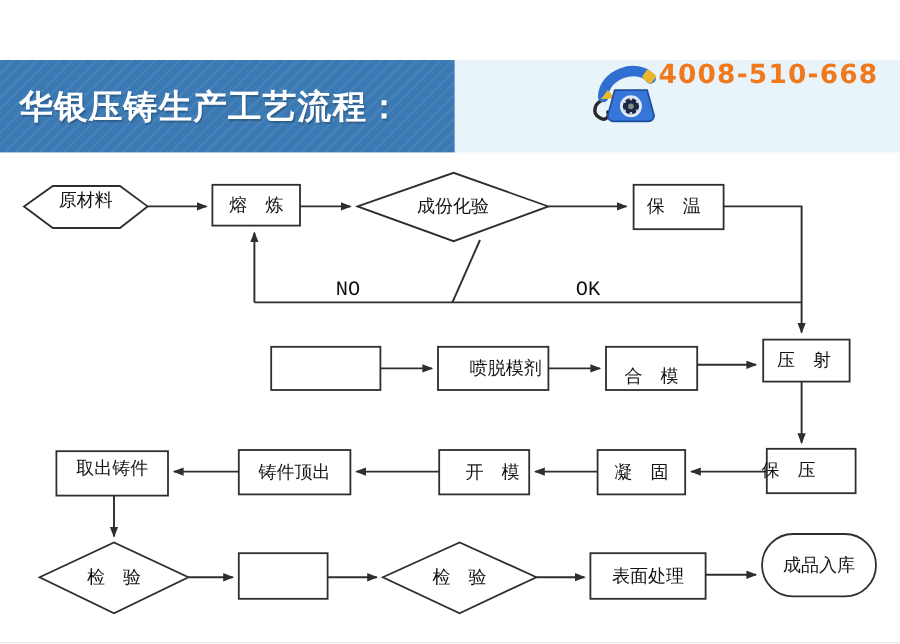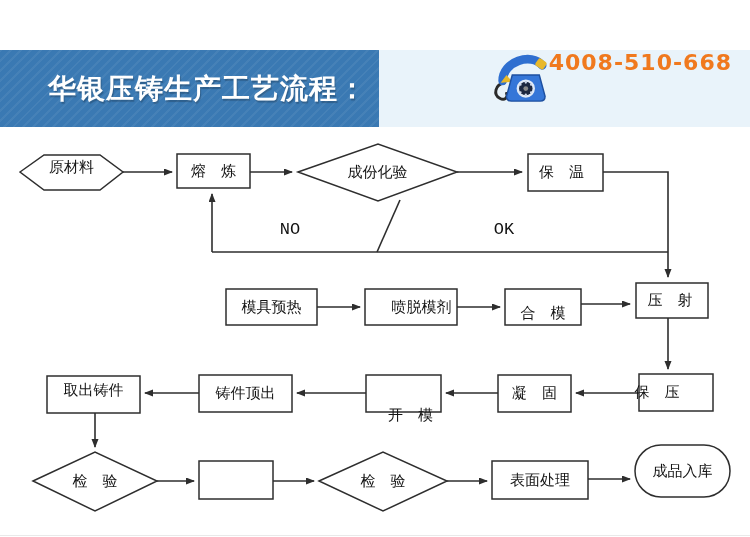--- a/index.html
+++ b/index.html
@@ -4,32 +4,32 @@
 <style>
   html,body{margin:0;padding:0;background:#ffffff;}
   .page{position:relative;width:750px;height:537px;background:#ffffff;overflow:hidden;
         font-family:"Liberation Sans",sans-serif;}
   
   .header{position:absolute;left:0;top:50px;width:750px;height:77px;display:flex;}
   .banner-left{width:379px;height:100%;
       background:#3a79b3;
       background-image:repeating-linear-gradient(135deg,rgba(255,255,255,.06) 0 2px,rgba(0,0,0,0) 2px 7px);
       display:flex;align-items:center;}
-  .title{color:#ffffff;font-weight:bold;font-size:28px;padding-left:48px;letter-spacing:1px;
+  .title{color:#ffffff;font-weight:bold;font-size:28px;padding-left:16px;letter-spacing:1px;
          text-shadow:1px 2px 1px rgba(0,0,0,.22);white-space:nowrap;}
   .banner-right{flex:1;height:100%;background:#e9f3fa;display:flex;
                 justify-content:flex-end;padding-right:18px;gap:0;box-sizing:border-box;}
   .phone-num{color:#f0791e;font-size:22px;font-weight:bold;letter-spacing:1px;
              font-family:"DejaVu Sans",sans-serif;}
   
   svg.fc{position:absolute;left:0;top:0;width:750px;height:537px;}
   .lbl{position:absolute;display:flex;align-items:center;justify-content:center;
        font-size:15px;color:#141414;white-space:nowrap;}
   .tag{position:absolute;font-family:"Liberation Mono","DejaVu Sans Mono",monospace;
-       font-size:17px;color:#111;text-align:center;}
+       font-size:17px;color:#111;text-align:center;margin-top:13px;}
   .bottom-line{position:absolute;left:0;bottom:1px;width:750px;height:1px;background:#e9e9e9;}
 </style>
 </head>
 <body>
 
 <div class="page">
 
   <div class="header">
     <div class="banner-left">
       <span class="title">华银压铸生产工艺流程：</span>
@@ -114,31 +114,30 @@
       <polygon points="319,481 383,452 447,481 383,511"></polygon>
       <rect x="492" y="461" width="96" height="38"></rect>
       <rect x="635" y="445" width="95" height="52" rx="26"></rect>
     </g>
   </svg>
 
   <div class="lbl" style="left:20px;top:155px;width:103px;height:25px">原材料</div>
   <div class="lbl" style="left:177px;top:154px;width:73px;height:34px">熔　炼</div>
   <div class="lbl" style="left:298px;top:144px;width:159px;height:57px">成份化验</div>
   <div class="lbl" style="left:524px;top:154px;width:75px;height:37px">保　温</div>
-  <div class="lbl" style="left:226px;top:289px;width:91px;height:36px">模具预热</div>
   <div class="lbl" style="left:365px;top:289px;width:113px;height:36px">喷脱模剂</div>
   <div class="lbl" style="left:505px;top:289px;width:76px;height:48px">合　模</div>
   <div class="lbl" style="left:636px;top:283px;width:68px;height:35px">压　射</div>
   <div class="lbl" style="left:610px;top:374px;width:94px;height:37px">保　压</div>
   <div class="lbl" style="left:498px;top:375px;width:73px;height:37px">凝　固</div>
-  <div class="lbl" style="left:366px;top:397px;width:89px;height:37px">开　模</div>
+  <div class="lbl" style="left:366px;top:375px;width:89px;height:37px">开　模</div>
   <div class="lbl" style="left:199px;top:375px;width:93px;height:37px">铸件顶出</div>
   <div class="lbl" style="left:47px;top:372px;width:93px;height:37px">取出铸件</div>
   <div class="lbl" style="left:33px;top:452px;width:124px;height:59px">检　验</div>
   <div class="lbl" style="left:319px;top:452px;width:128px;height:59px">检　验</div>
   <div class="lbl" style="left:492px;top:461px;width:96px;height:38px">表面处理</div>
   <div class="lbl" style="left:635px;top:445px;width:95px;height:52px">成品入库</div>
 
   <div class="tag" style="left:268px;top:220px;width:44px">NO</div>
-  <div class="tag" style="left:482px;top:220px;width:44px">OK</div>
+  <div class="tag" style="left:468px;top:220px;width:44px">OK</div>
 
   <div class="bottom-line"></div>
 </div>
 
 </body></html>

